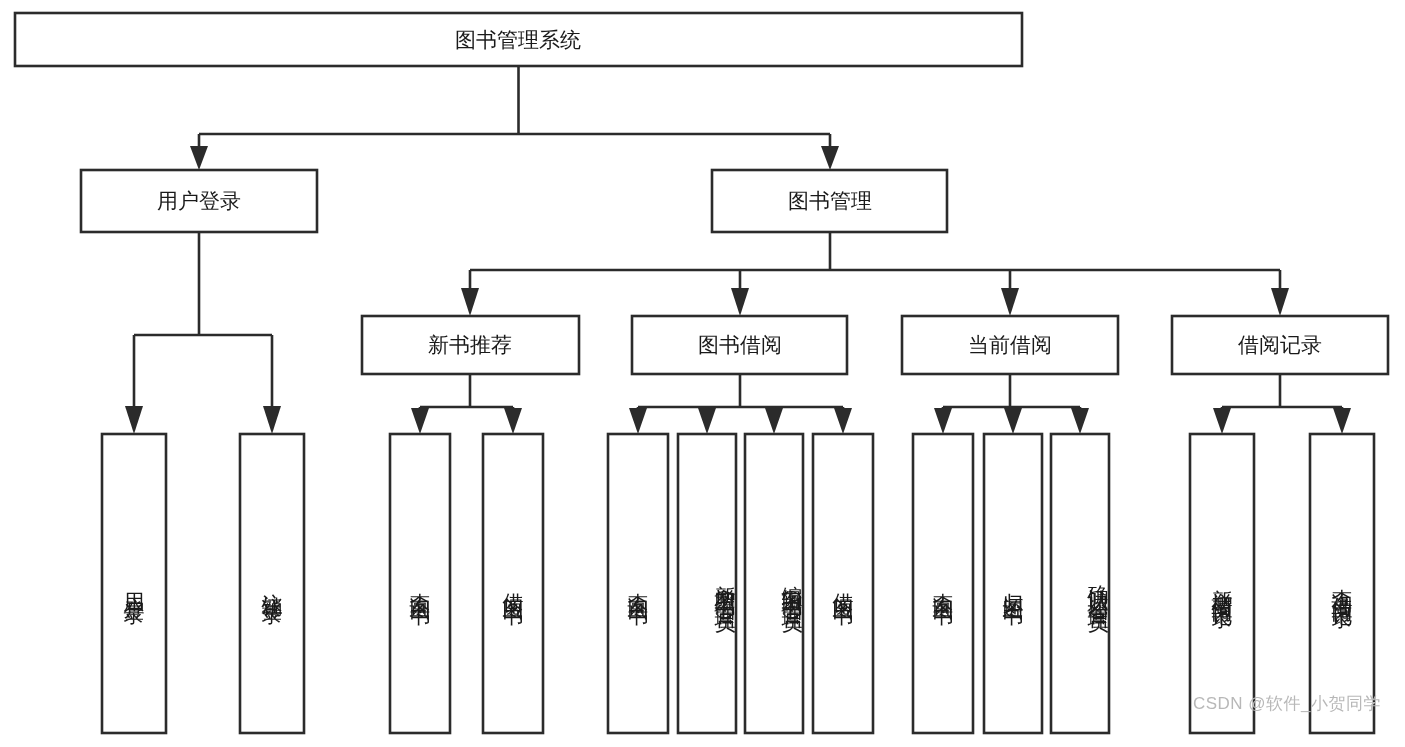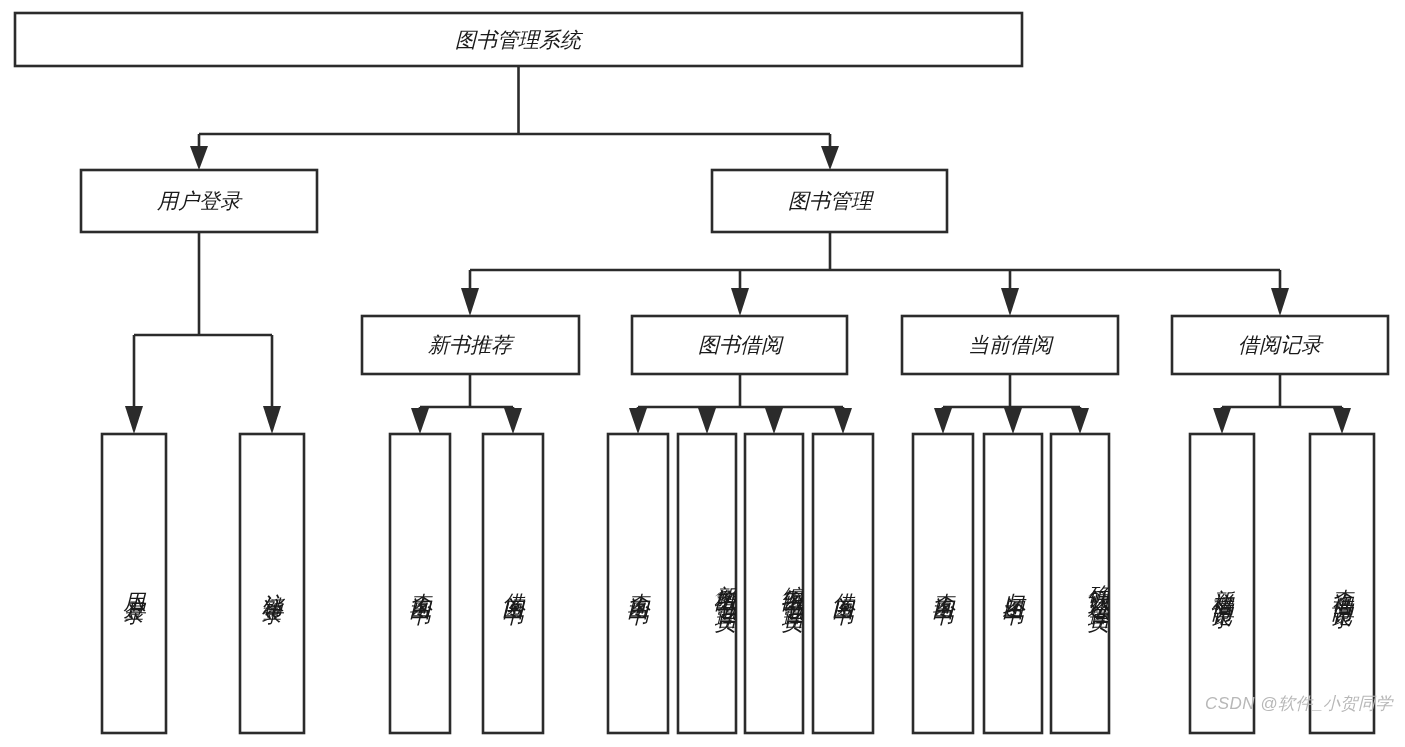--- a/index.html
+++ b/index.html
@@ -12,21 +12,20 @@
     width: 1405px;
     height: 747px;
     font-family: "Liberation Sans", "DejaVu Sans", sans-serif;
     overflow: hidden;
     position: relative;
   }
   #diagram-root {
     position: relative;
     width: 1405px;
     height: 719px;
-    font-style: italic;
   }
   svg.diagram-svg {
     position: absolute;
     top: 0;
     left: 0;
     width: 1405px;
     height: 747px;
     display: block;
   }
   .node-box {
@@ -46,21 +45,21 @@
   }
   .node-label-h {
     font-family: "Liberation Sans", "DejaVu Sans", sans-serif;
     font-size: 21px;
     fill: #1a1a1a;
     text-anchor: middle;
     dominant-baseline: middle;
   }
   .watermark {
     position: absolute;
-    right: 12px;
+    right: 24px;
     bottom: 4px;
     font-family: "Liberation Sans", "DejaVu Sans", sans-serif;
     font-size: 17px;
     color: #b8b8b8;
     letter-spacing: 0.5px;
     white-space: nowrap;
     pointer-events: none;
   }
 </style>
 </head>

